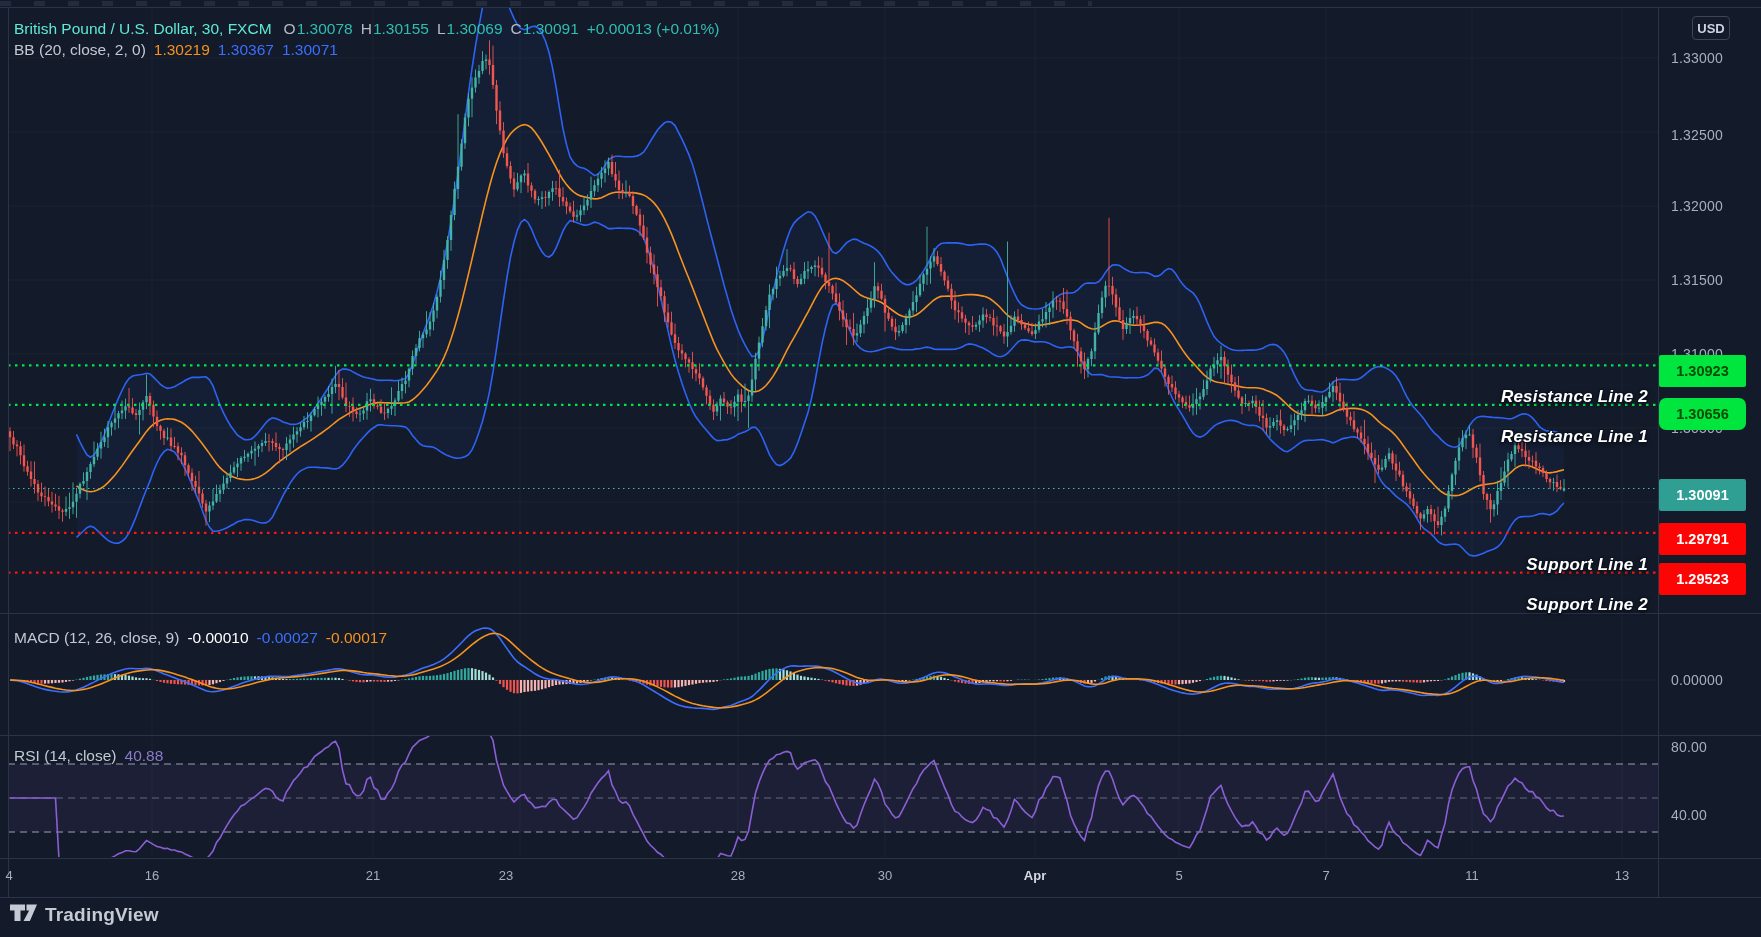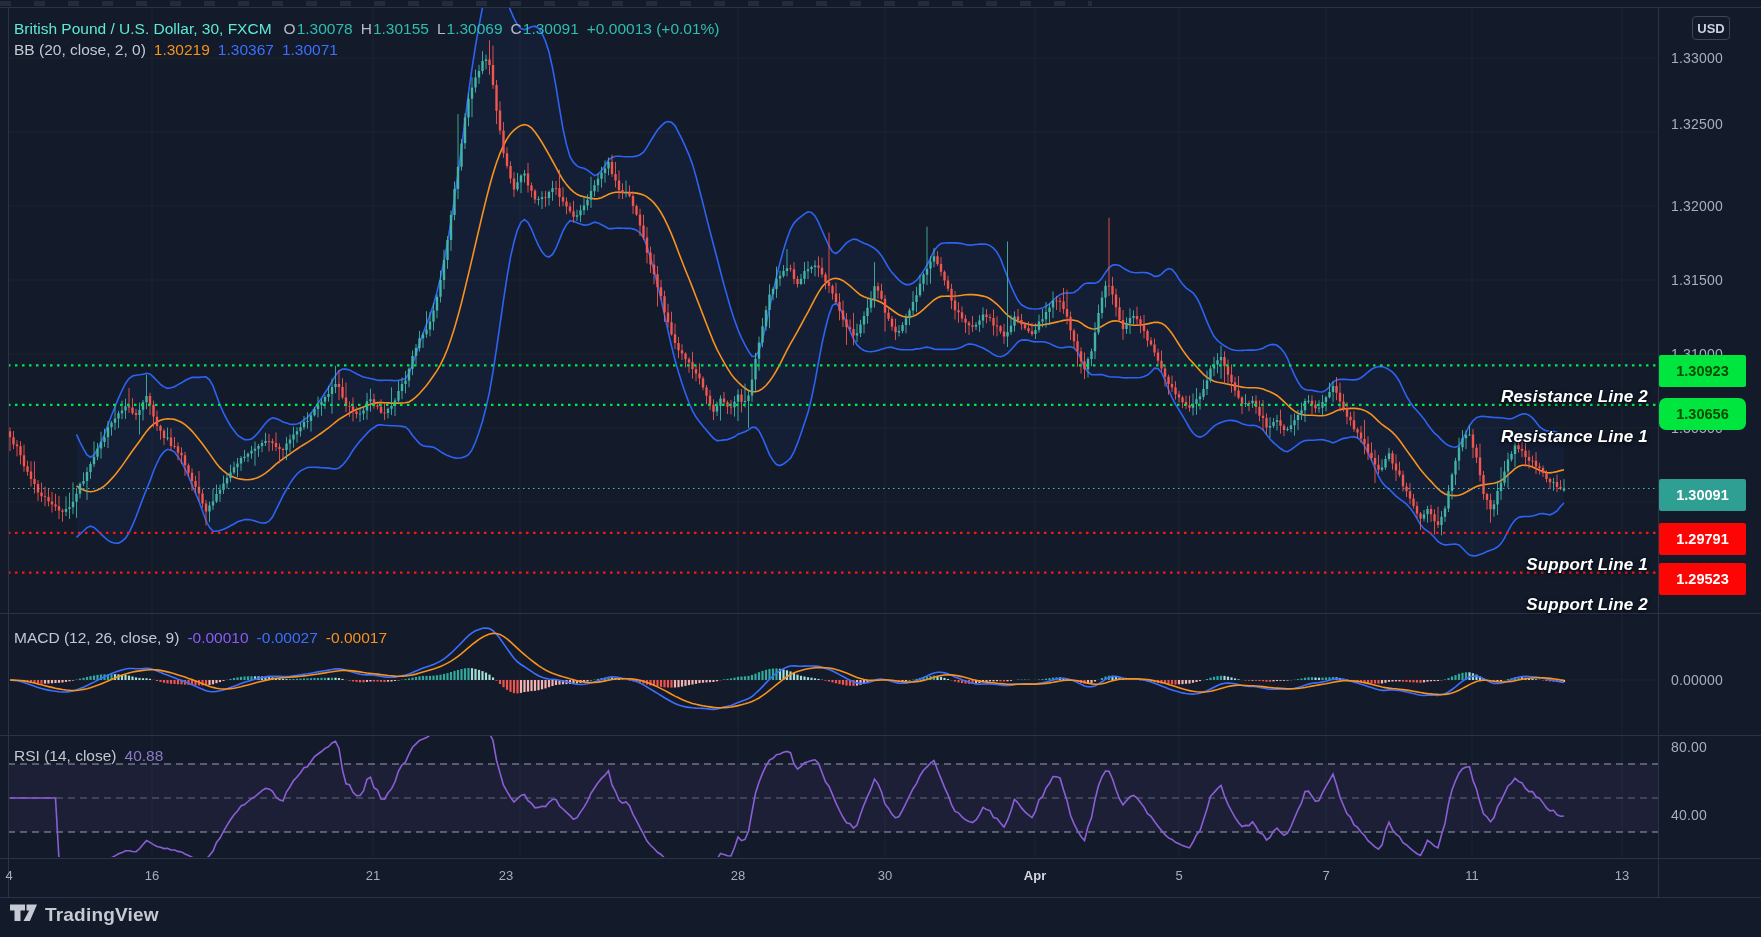--- a/index.html
+++ b/index.html
@@ -12,21 +12,21 @@
   .legend{position:absolute;z-index:6;white-space:nowrap;font-size:15.5px;line-height:19px;}
   .legend .seg{display:inline-block;margin-right:8px;}
   .legend .seg.lbl{margin-right:1px;}
   .legend .seg.title{margin-right:12px;}
   .c-title{color:#5eead4;}
   .c-name{color:#c3c8d4;}
   .c-lbl{color:#b4bac6;}
   .c-up{color:#2fbdb2;}
   .c-orange{color:#f6921e;}
   .c-blue{color:#3c6fff;}
-  .c-red{color:#8b5cf6;}
+  .c-red{color:#ffffff;}
   .c-purple{color:#8d79c9;}
   #legend-row1{left:14px;top:19px;}
   #legend-row2{left:14px;top:40px;}
   #legend-macd{left:14px;top:628px;}
   #legend-rsi{left:14px;top:746px;}
   
   .axis-label{position:absolute;left:1671px;color:#a7aebc;font-size:14px;z-index:3;
        transform:translateY(-50%);letter-spacing:.2px;}
   .time-label{position:absolute;top:868px;color:#a7aebc;font-size:13px;z-index:3;
        transform:translateX(-50%);}
@@ -574,21 +574,21 @@
   </svg>
 
 <div class="legend" id="legend-row1"><span class="seg title c-title">British Pound / U.S. Dollar, 30, FXCM</span><span class="seg lbl c-lbl">O</span><span class="seg up c-up">1.30078</span><span class="seg lbl c-lbl">H</span><span class="seg up c-up">1.30155</span><span class="seg lbl c-lbl">L</span><span class="seg up c-up">1.30069</span><span class="seg lbl c-lbl">C</span><span class="seg up c-up">1.30091</span><span class="seg up c-up">+0.00013 (+0.01%)</span></div>
 <div class="legend" id="legend-row2"><span class="seg name c-name">BB (20, close, 2, 0)</span><span class="seg orange c-orange">1.30219</span><span class="seg blue c-blue">1.30367</span><span class="seg blue c-blue">1.30071</span></div>
 <div class="legend" id="legend-macd"><span class="seg name c-name">MACD (12, 26, close, 9)</span><span class="seg red c-red">-0.00010</span><span class="seg blue c-blue">-0.00027</span><span class="seg orange c-orange">-0.00017</span></div>
 <div class="legend" id="legend-rsi"><span class="seg name c-name">RSI (14, close)</span><span class="seg purple c-purple">40.88</span></div>
 
 <div id="price-axis">
   <div class="usd-badge">USD</div>
 <div class="axis-label" style="top: 58px;">1.33000</div>
-    <div class="axis-label" style="top: 124px; text-align: right;">1.32500</div>
+    <div class="axis-label" style="top: 135px; text-align: right;">1.32500</div>
     <div class="axis-label" style="top: 206px;">1.32000</div>
     <div class="axis-label" style="top: 280px;">1.31500</div>
     <div class="axis-label" style="top: 354px;">1.31000</div>
     <div class="axis-label" style="top: 428px;">1.30500</div>
     <div class="axis-label" style="top: 502px;">1.30000</div>
     <div class="axis-label" style="top: 680px;">0.00000</div>
     <div class="axis-label" style="top: 747px;">80.00</div>
     <div class="axis-label" style="top: 815px;">40.00</div>
   </div>
 <div id="time-axis">

